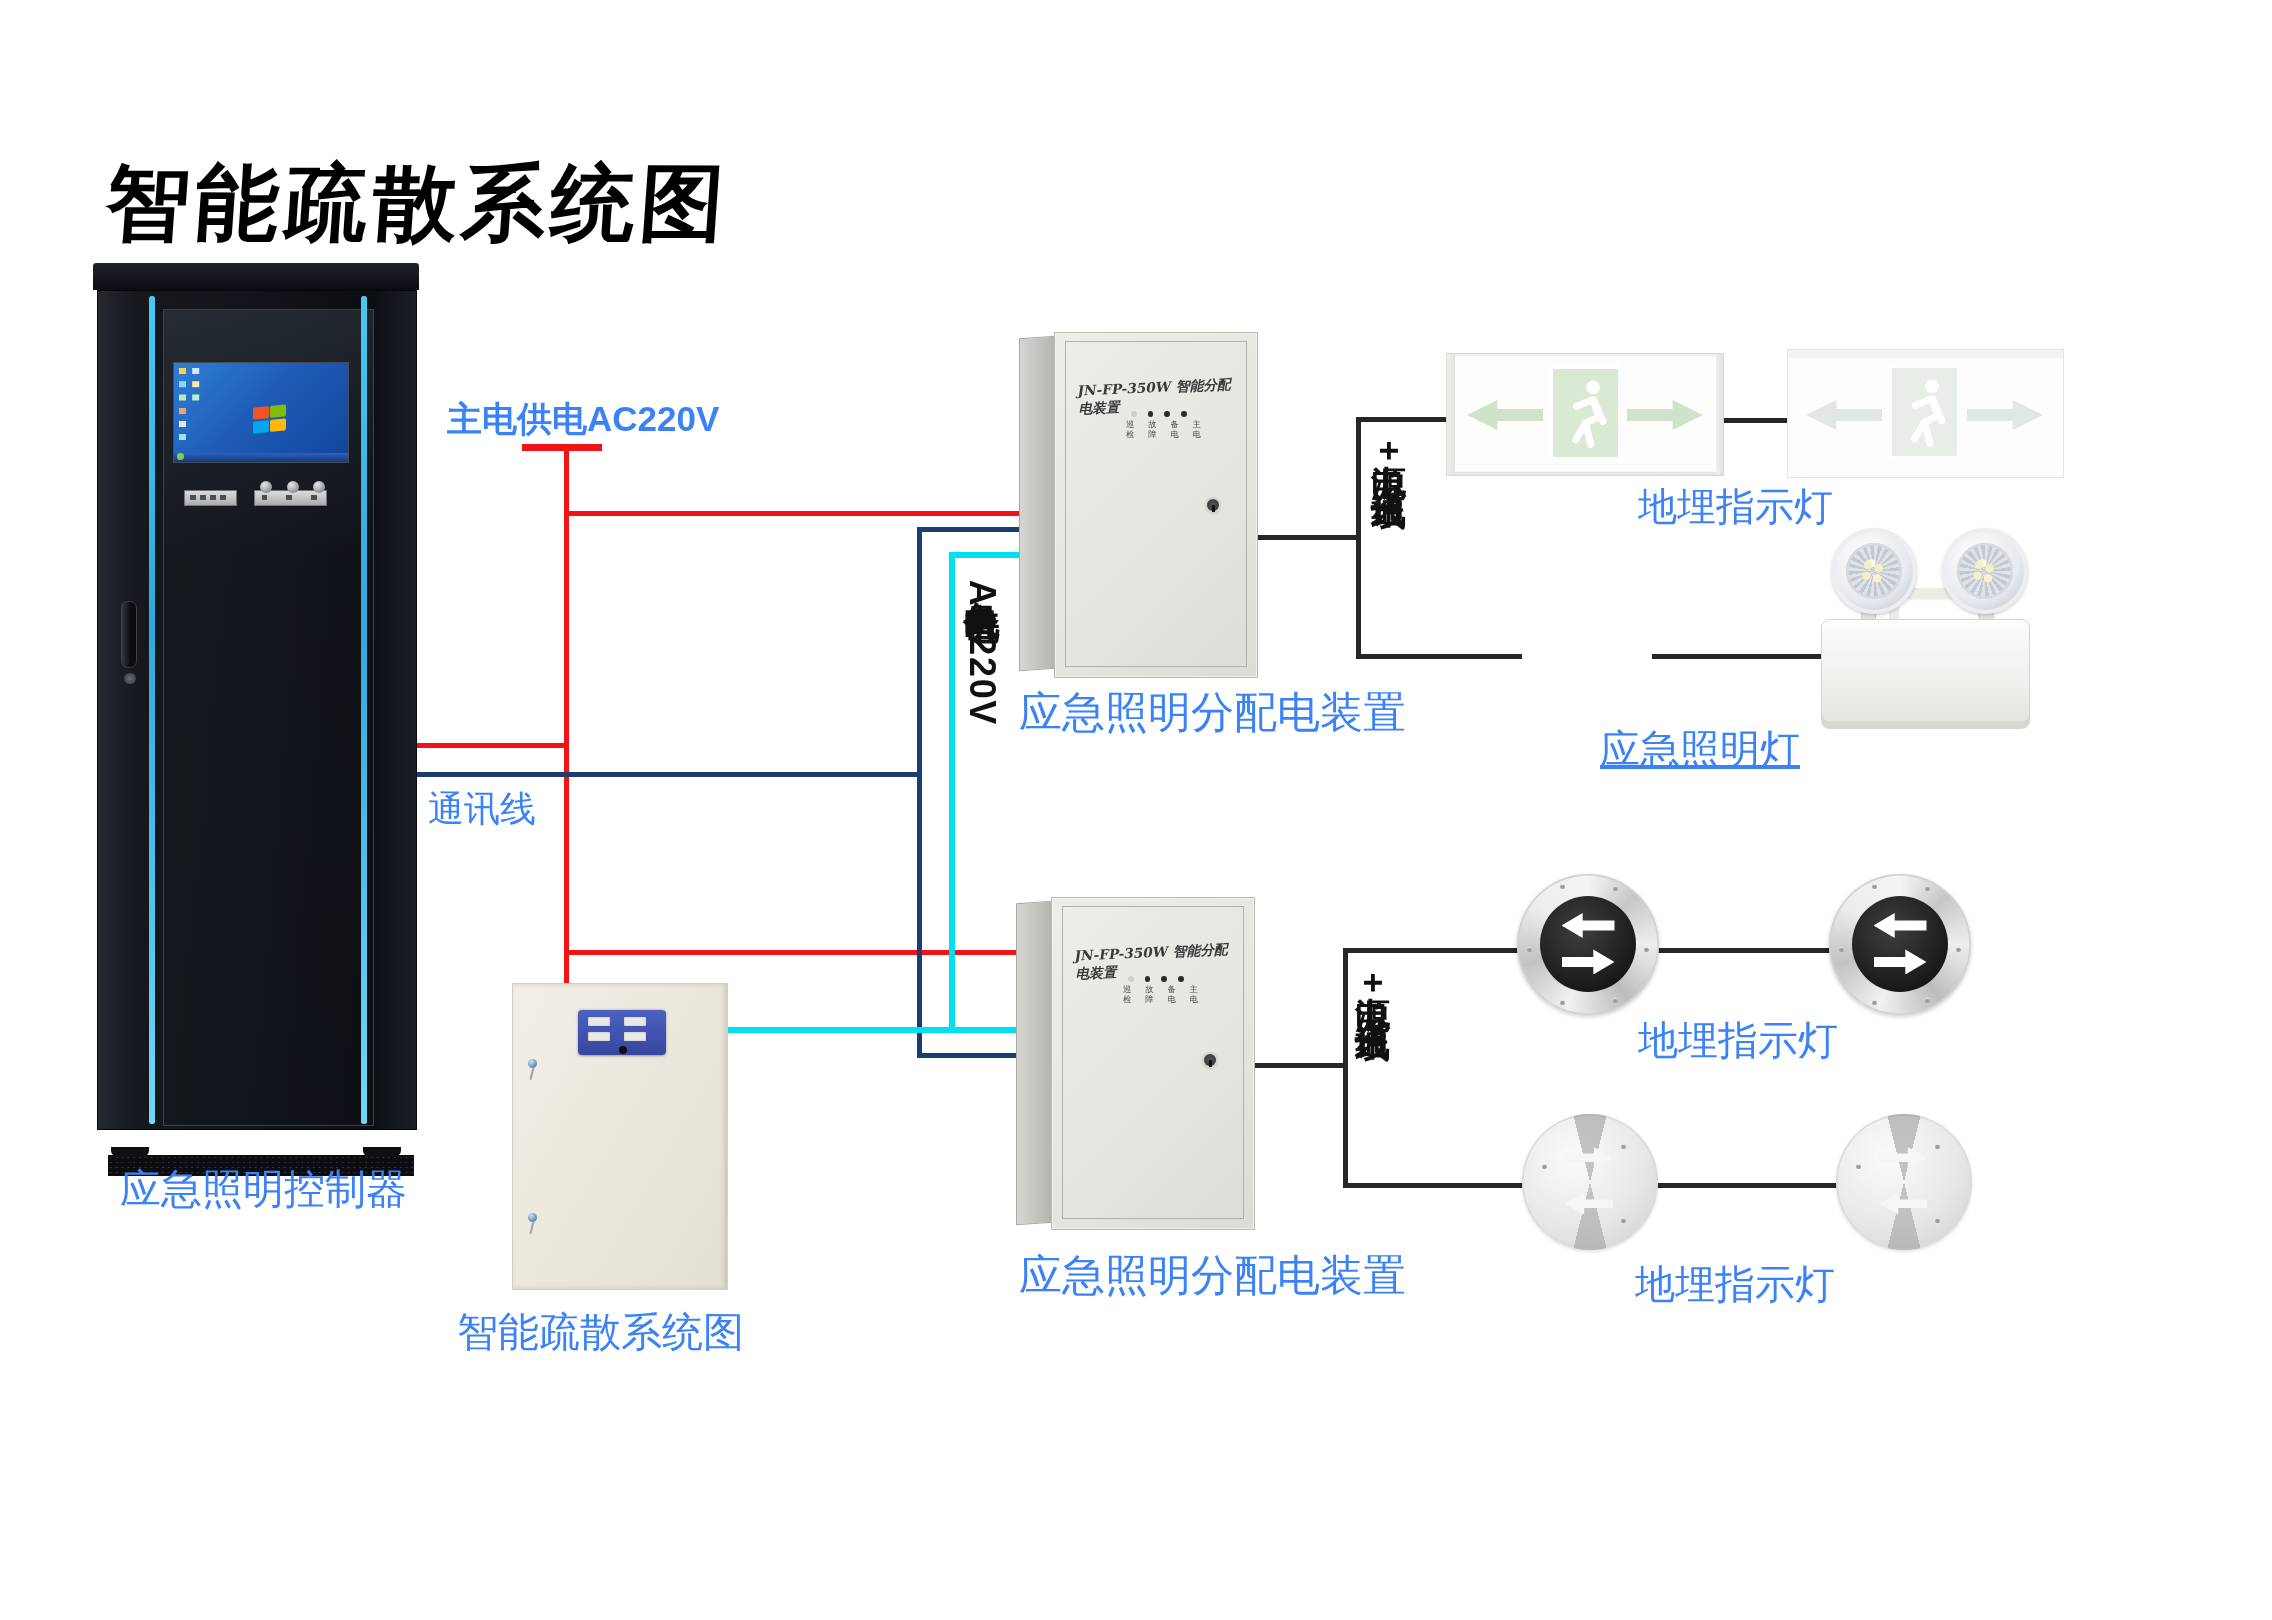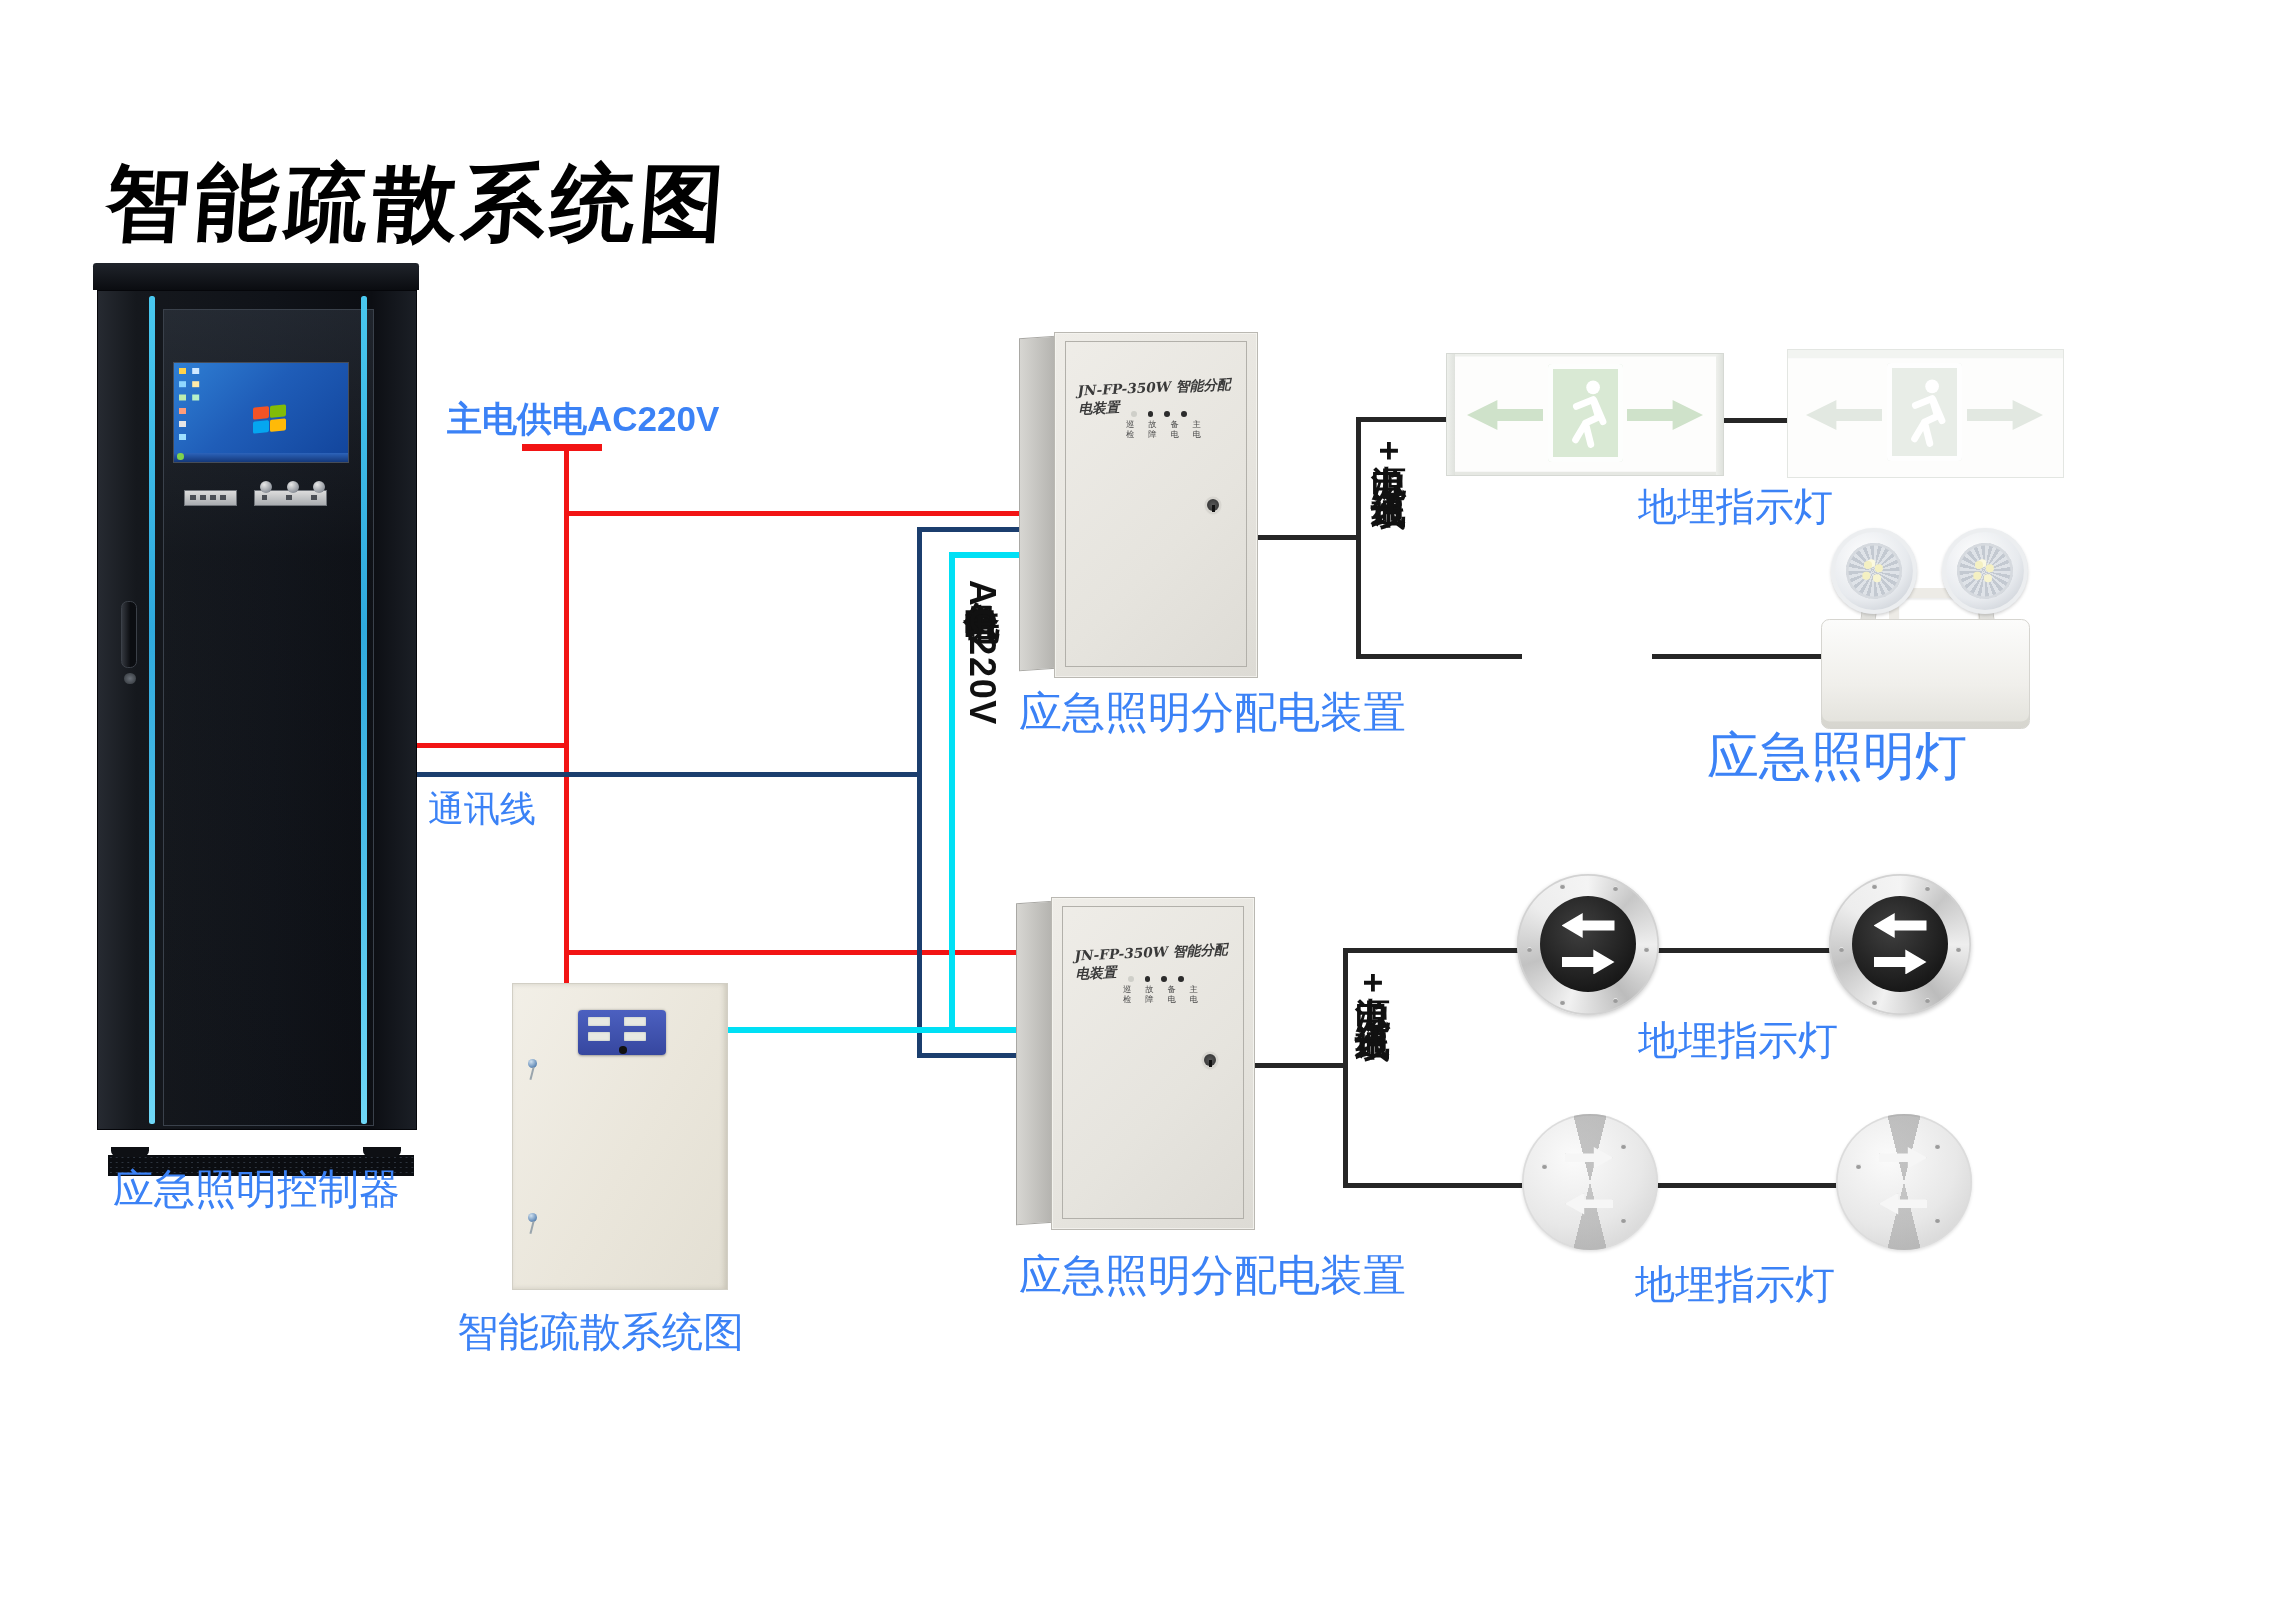--- a/index.html
+++ b/index.html
@@ -5,26 +5,26 @@
   html,body{margin:0;padding:0;background:#ffffff;}
   .stage{position:relative;width:2273px;height:1620px;background:#fff;overflow:hidden;
          font-family:"Liberation Sans",sans-serif;color:#111;}
   .abs{position:absolute;}
   
   .diagram-title{left:106px;top:147px;font-family:"DejaVu Serif",serif;font-weight:bold;
         font-size:84px;letter-spacing:5px;color:#000;transform:skewX(-4deg);}
   .lbl{color:#3b82f6;font-weight:500;}
   .lbl-mainac{left:447px;top:396px;font-size:35px;font-weight:600;}
   .lbl-comm{left:428px;top:785px;font-size:36px;}
-  .lbl-controller{left:113px;top:1162px;font-size:41px;}
+  .lbl-controller{left:120px;top:1162px;font-size:41px;}
   .lbl-dist1{left:1019px;top:684px;font-size:43px;}
   .lbl-dist2{left:1019px;top:1247px;font-size:43px;}
   .lbl-central{left:457px;top:1305px;font-size:41px;}
   .lbl-exit{left:1638px;top:480px;font-size:39px;}
-  .lbl-emerg{left:1707px;top:722px;font-size:52px;}
+  .lbl-emerg{left:1600px;top:722px;font-size:40px;text-decoration:underline;}
   .lbl-groundtop{left:1638px;top:1013px;font-size:40px;}
   .lbl-groundbot{left:1635px;top:1257px;font-size:40px;}
   .vtext{writing-mode:vertical-rl;text-orientation:mixed;font-size:36px;font-weight:600;
          color:#111;line-height:1.1;letter-spacing:1.7px;}
   .v-backup{left:962px;top:573px;height:414px;}
   .v-pc1{left:1369px;top:437px;height:240px;font-size:35px;}
   .v-pc2{left:1353px;top:969px;height:240px;font-size:35px;}
   
   .wire{position:absolute;}
   

